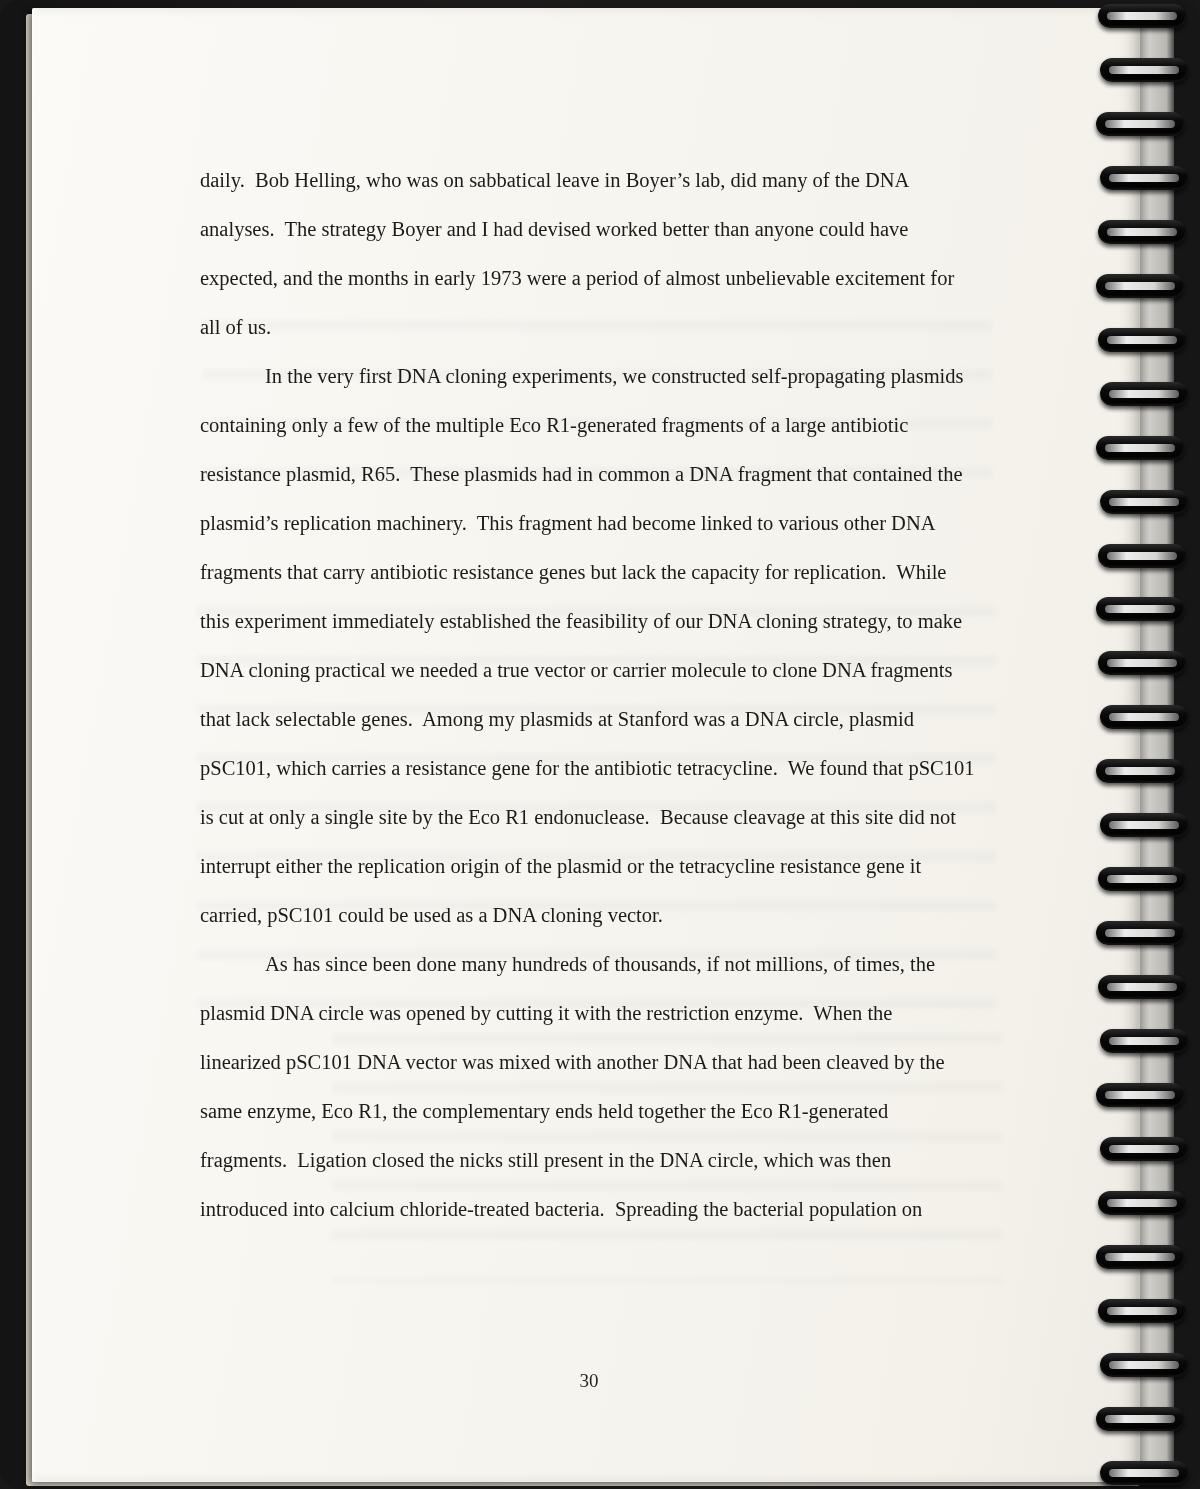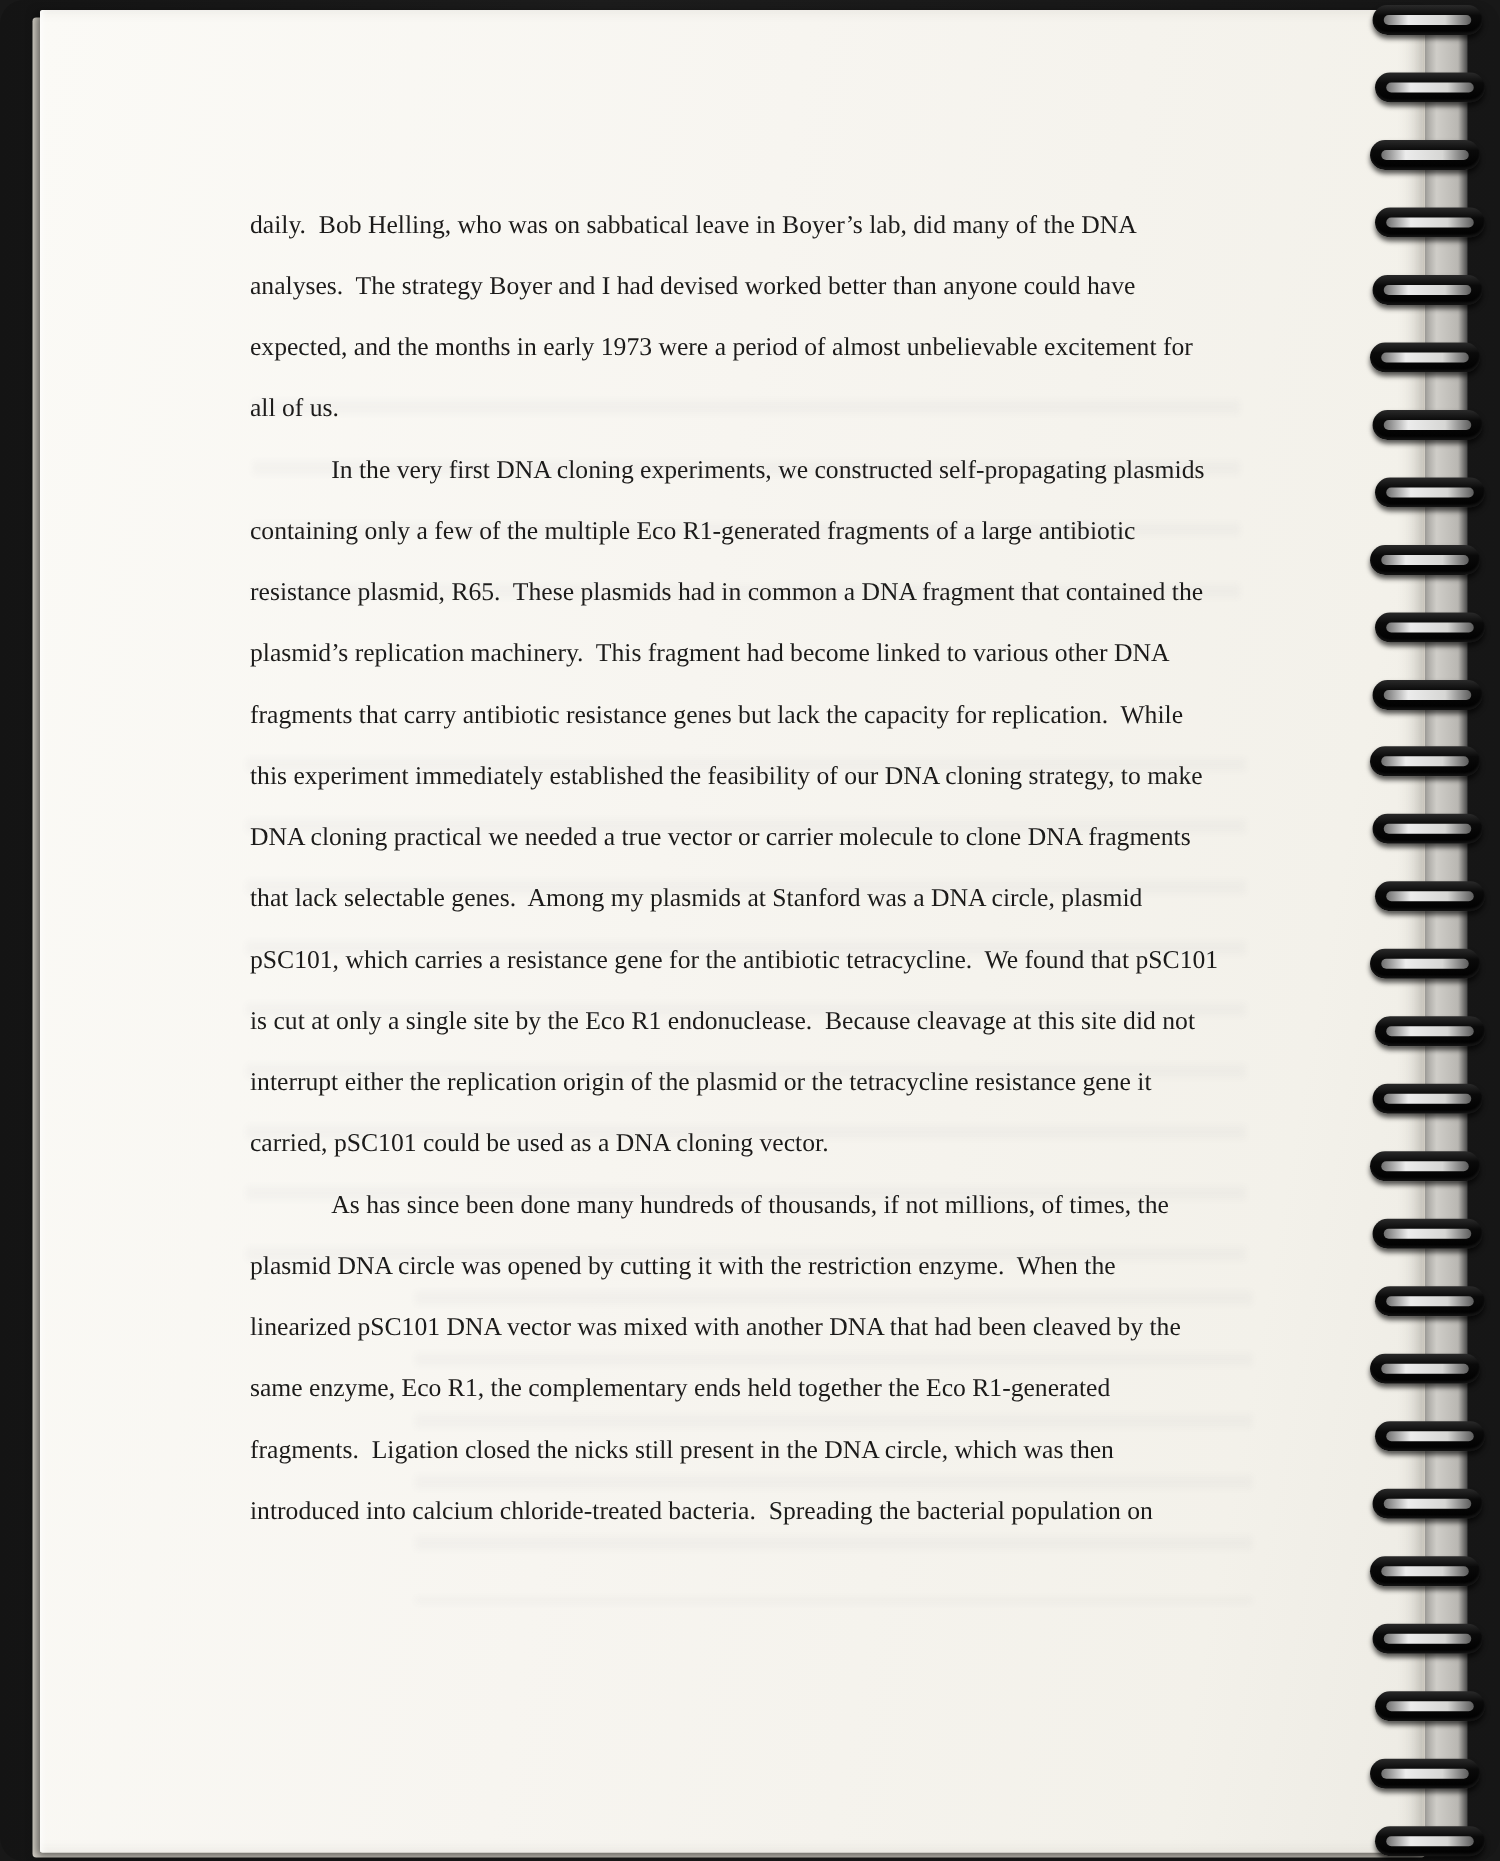--- a/index.html
+++ b/index.html
@@ -135,20 +135,21 @@
     <div class="ghost ghost-1"></div>
     <div class="ghost ghost-2"></div>
     <div class="ghost ghost-3"></div>
 
     <div class="text-block">
       <p class="para no-indent">daily.  Bob Helling, who was on sabbatical leave in Boyer’s lab, did many of the DNA analyses.  The strategy Boyer and I had devised worked better than anyone could have expected, and the months in early 1973 were a period of almost unbelievable excitement for all of us.</p>
       <p class="para">In the very first DNA cloning experiments, we constructed self-propagating plasmids containing only a few of the multiple Eco R1-generated fragments of a large antibiotic resistance plasmid, R65.  These plasmids had in common a DNA fragment that contained the plasmid’s replication machinery.  This fragment had become linked to various other DNA fragments that carry antibiotic resistance genes but lack the capacity for replication.  While this experiment immediately established the feasibility of our DNA cloning strategy, to make DNA cloning practical we needed a true vector or carrier molecule to clone DNA fragments that lack selectable genes.  Among my plasmids at Stanford was a DNA circle, plasmid pSC101, which carries a resistance gene for the antibiotic tetracycline.  We found that pSC101 is cut at only a single site by the Eco R1 endonuclease.  Because cleavage at this site did not interrupt either the replication origin of the plasmid or the tetracycline resistance gene it carried, pSC101 could be used as a DNA cloning vector.</p>
       <p class="para">As has since been done many hundreds of thousands, if not millions, of times, the plasmid DNA circle was opened by cutting it with the restriction enzyme.  When the linearized pSC101 DNA vector was mixed with another DNA that had been cleaved by the same enzyme, Eco R1, the complementary ends held together the Eco R1-generated fragments.  Ligation closed the nicks still present in the DNA circle, which was then introduced into calcium chloride-treated bacteria.  Spreading the bacterial population on</p>
     </div>
 
+    <div class="page-number">30</div>
   </div>
 
   <div class="coils" id="coils">
       <div class="coil"></div>
       <div class="coil"></div>
       <div class="coil"></div>
       <div class="coil"></div>
       <div class="coil"></div>
       <div class="coil"></div>
       <div class="coil"></div>

